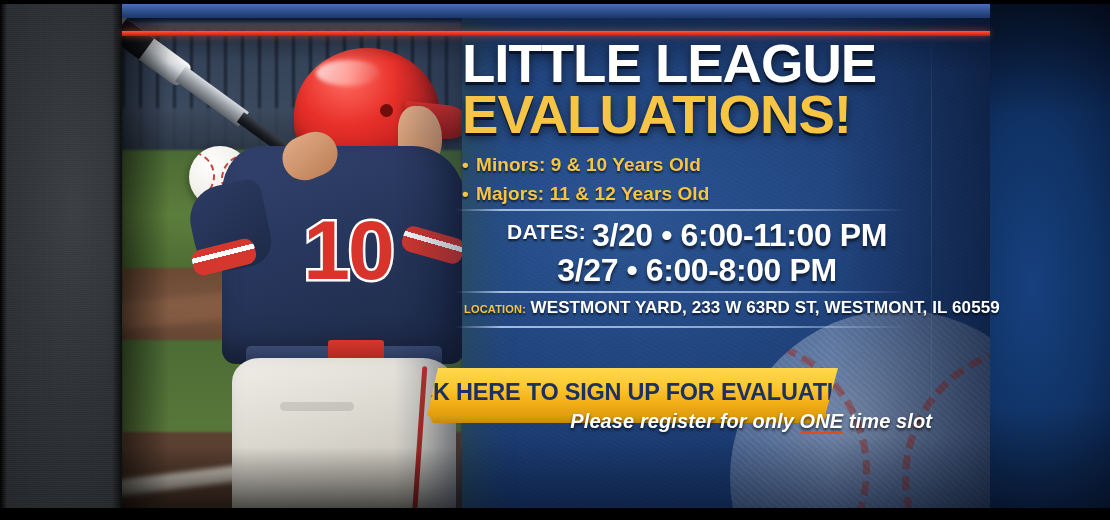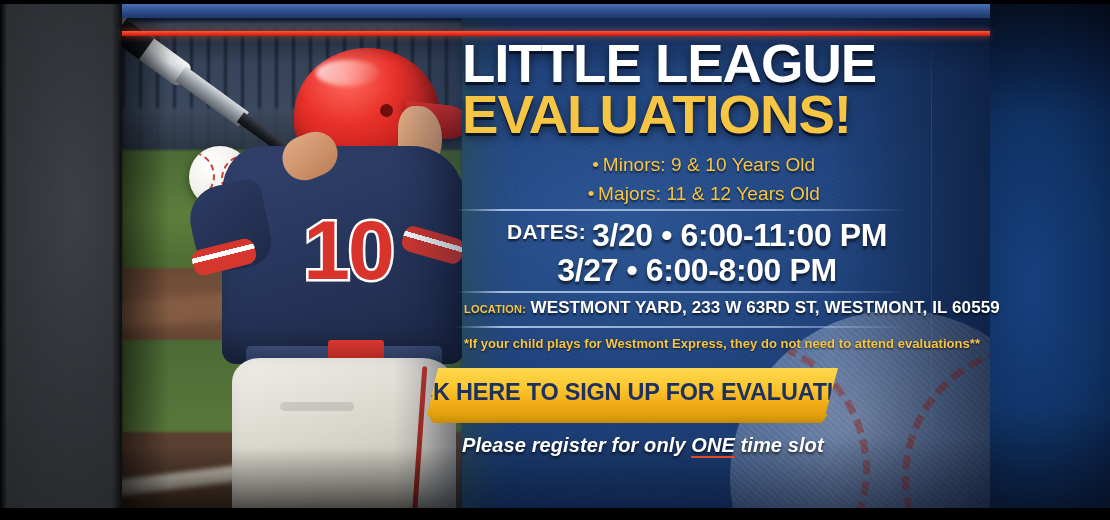--- a/index.html
+++ b/index.html
@@ -212,22 +212,22 @@
     font-family:"Liberation Sans", sans-serif;
     font-weight:bold; letter-spacing:-1px; line-height:.92;
     transform:scaleX(1.03); transform-origin:left center;
   }
   .t-line1 { font-size:53px; color:#ffffff;
     text-shadow:0 3px 0 rgba(5,16,38,.85), 0 4px 9px rgba(0,0,0,.55); }
   .t-line2 { font-size:53px; color:#f7c544; margin-top:2px;
     text-shadow:0 3px 0 rgba(5,16,38,.85), 0 4px 9px rgba(0,0,0,.55); }
 
   .bullets { position:absolute; left:0; top:150px; width:480px; }
-  .bullet { font-size:19px; font-weight:normal; color:#f7c544; line-height:1.55;
-    letter-spacing:.1px; text-shadow:0 2px 2px rgba(0,0,0,.6);text-align:center; }
+  .bullet { font-size:19px; font-weight:bold; color:#f7c544; line-height:1.55;
+    letter-spacing:.1px; text-shadow:0 2px 2px rgba(0,0,0,.6); }
   .bullet .dot { display:inline-block; width:14px; color:#f7c544; }
 
   .sep { position:absolute; left:-6px; height:2px; width:452px;
     background:linear-gradient(90deg, rgba(180,205,240,0) 0%, rgba(198,220,250,.78) 10%, rgba(198,220,250,.62) 70%, rgba(198,220,250,0) 100%); }
   .sep.s1 { top:209px; }
   .sep.s2 { top:291px; }
   .sep.s3 { top:326px; }
 
   .dates { position:absolute; left:0; top:218px; width:470px; text-align:center; }
   .dline { white-space:nowrap; line-height:1.08; }
@@ -254,21 +254,21 @@
     box-shadow:0 5px 10px rgba(0,0,0,.45);
     display:flex; align-items:center; justify-content:center;
     cursor:pointer;
   }
   .cta-label { font-size:23px; font-weight:bold; color:#1c3160; letter-spacing:-.2px;
     transform:scaleX(1.02); white-space:nowrap; }
   .cta-bevel { position:absolute; left:2px; top:46px; width:404px; height:9px;
     background:linear-gradient(180deg,#e0a50f 0%,#c88a07 100%);
     clip-path:polygon(2px 0, 402px 0, 396px 9px, 7px 9px); }
 
-  .register { position:absolute; left:0; top:434px; width:470px; text-align:left; }
+  .register { position:absolute; left:0; top:410px; width:470px; text-align:right; }
   .reg-txt { display:inline-block; font-size:20px; font-style:italic; font-weight:bold; color:#ffffff;
     text-shadow:0 2px 3px rgba(0,0,0,.7); letter-spacing:.1px; white-space:nowrap; }
   .reg-one { position:relative; display:inline-block; }
   .reg-one::after { content:""; position:absolute; left:0; right:0; bottom:-1px; height:2.5px;
     background:#e24a1f; border-radius:2px; }
 </style>
 </head>
 <body>
 
 <div id="banner">
@@ -380,21 +380,20 @@
 
     <div class="sep s2"></div>
 
     <div class="location">
       <span class="loc-label">LOCATION:</span>
       <span class="loc-val">WESTMONT YARD, 233 W 63RD ST, WESTMONT, IL 60559</span>
     </div>
 
     <div class="sep s3"></div>
 
-    <div class="disclaimer">*If your child plays for Westmont Express, they do not need to attend evaluations**</div>
 
     <div class="cta-wrap">
       <div class="cta-bevel"></div>
       <div class="cta">
         <span class="cta-label">CLICK HERE TO SIGN UP FOR EVALUATIONS</span>
       </div>
     </div>
 
     <div class="register">
       <span class="reg-txt"><span>Please register for only </span><span class="reg-one">ONE</span><span> time slot</span></span>

